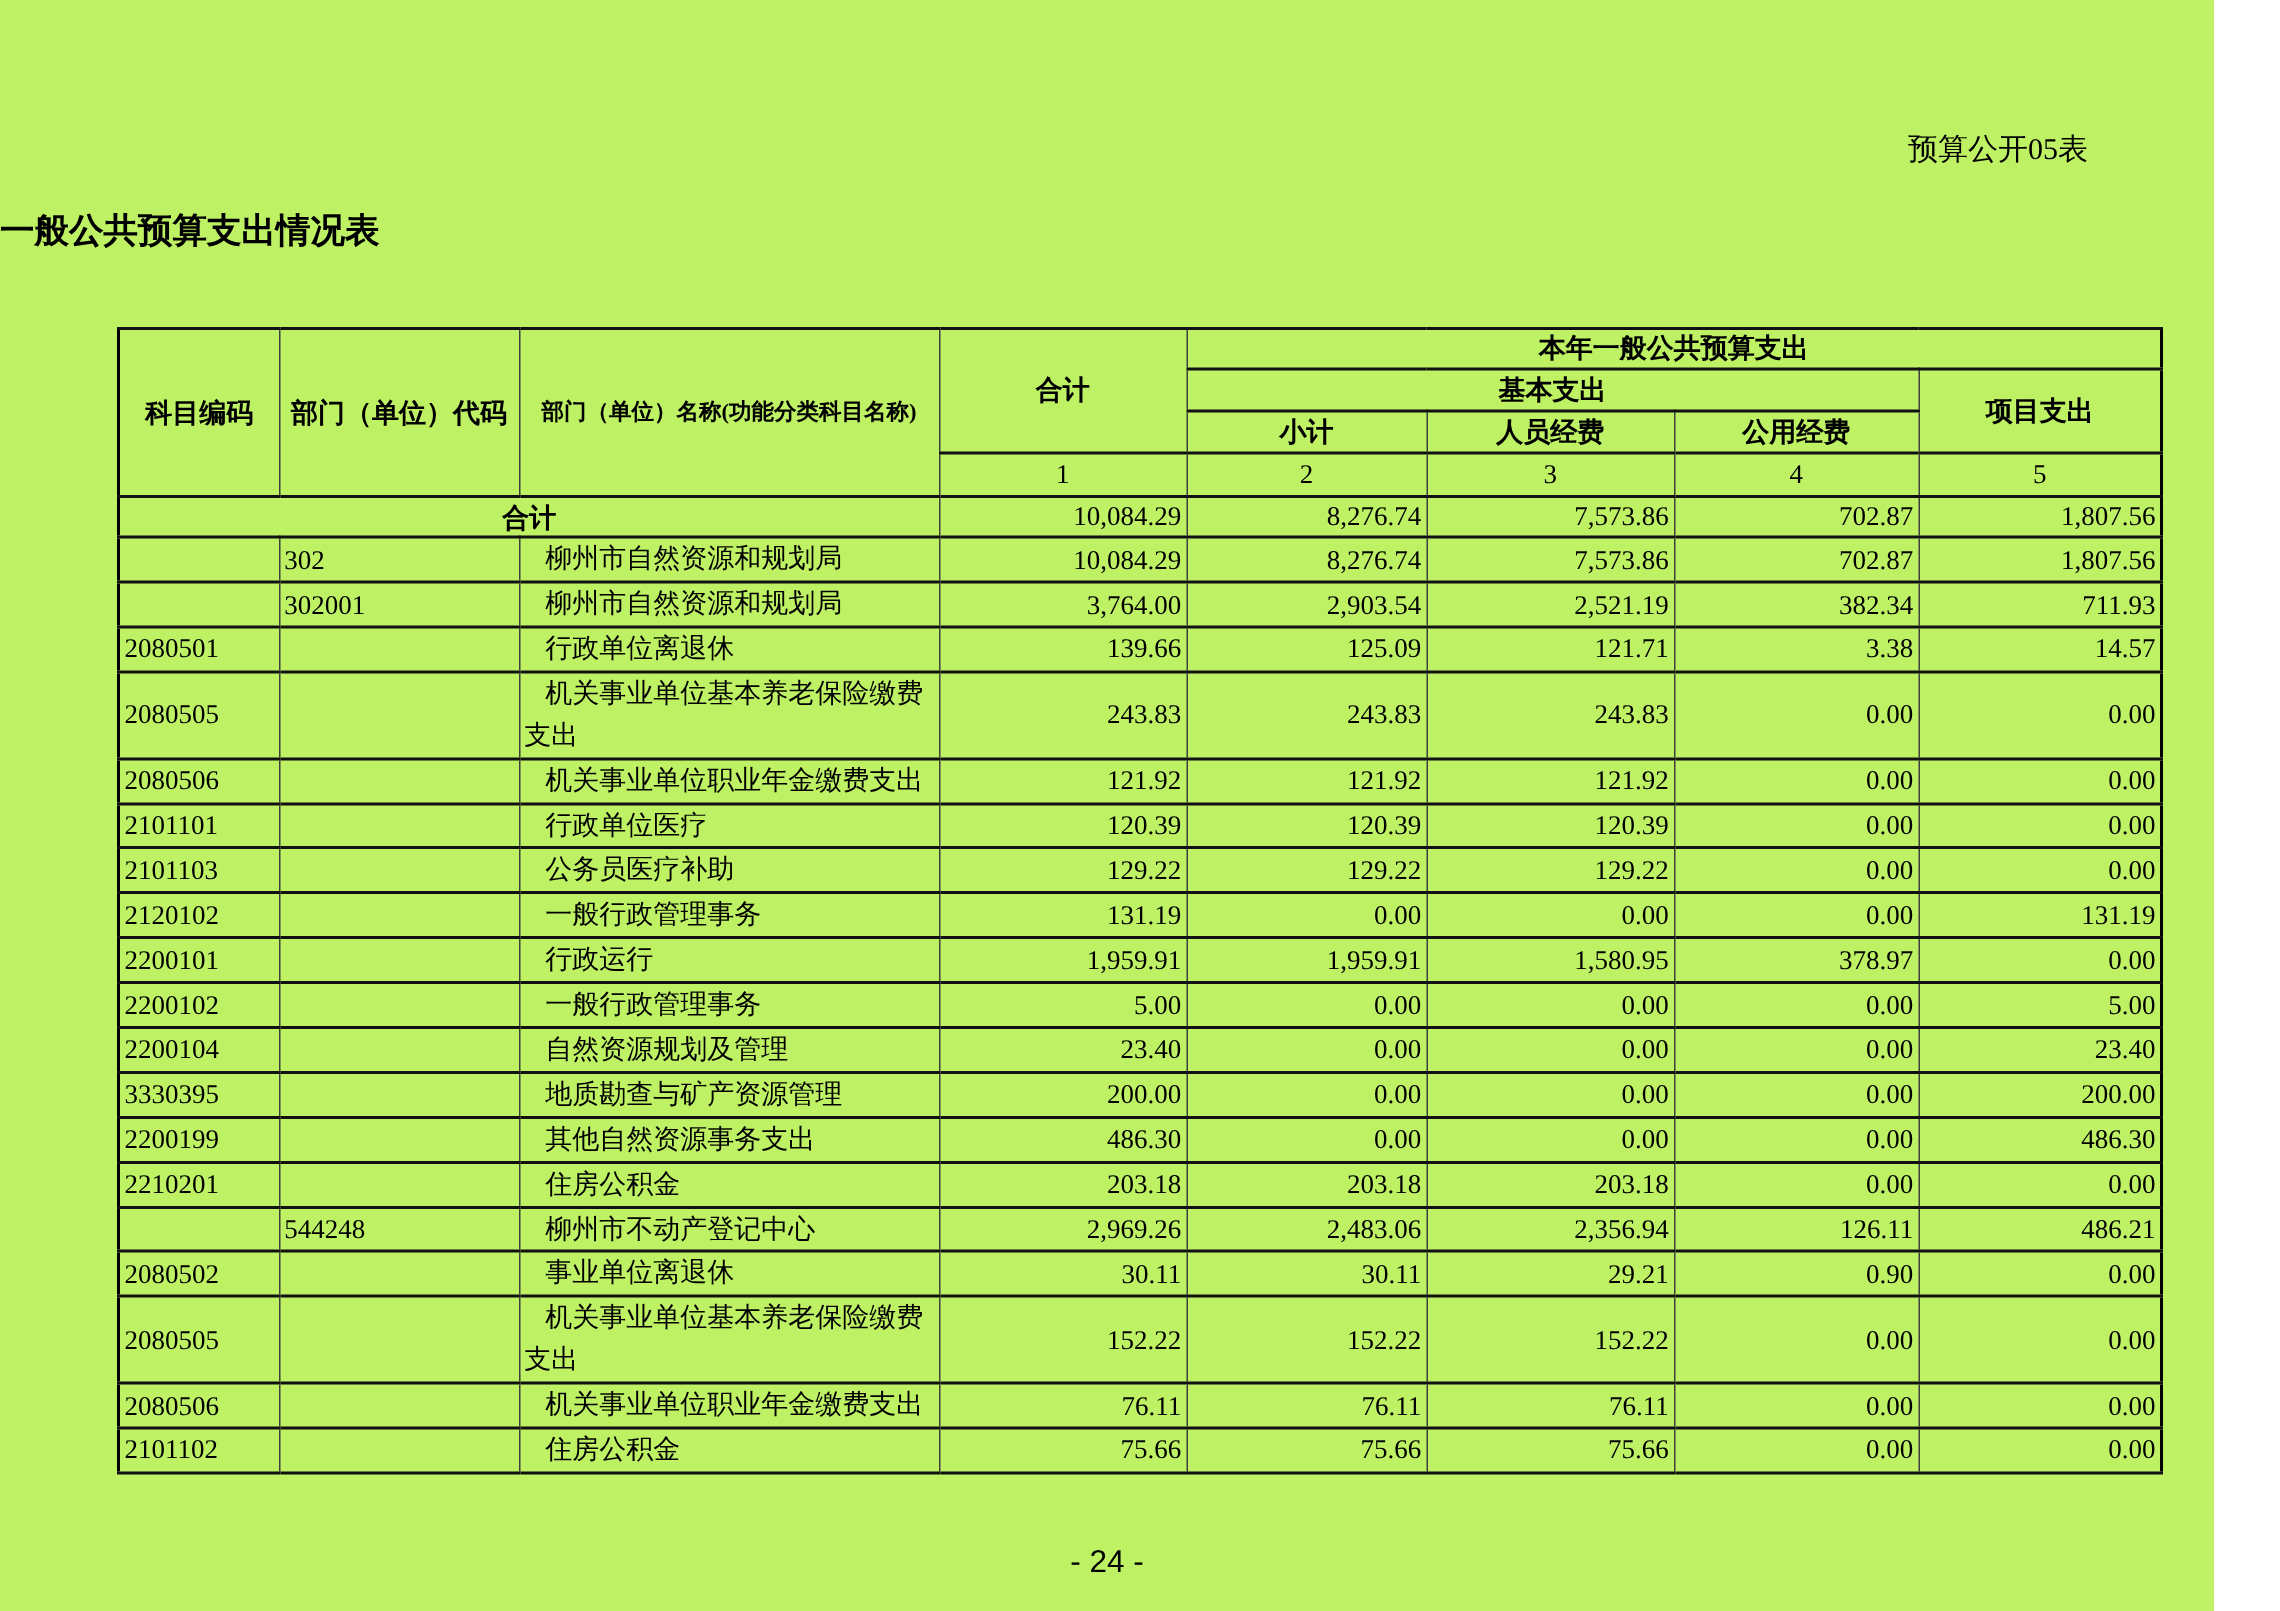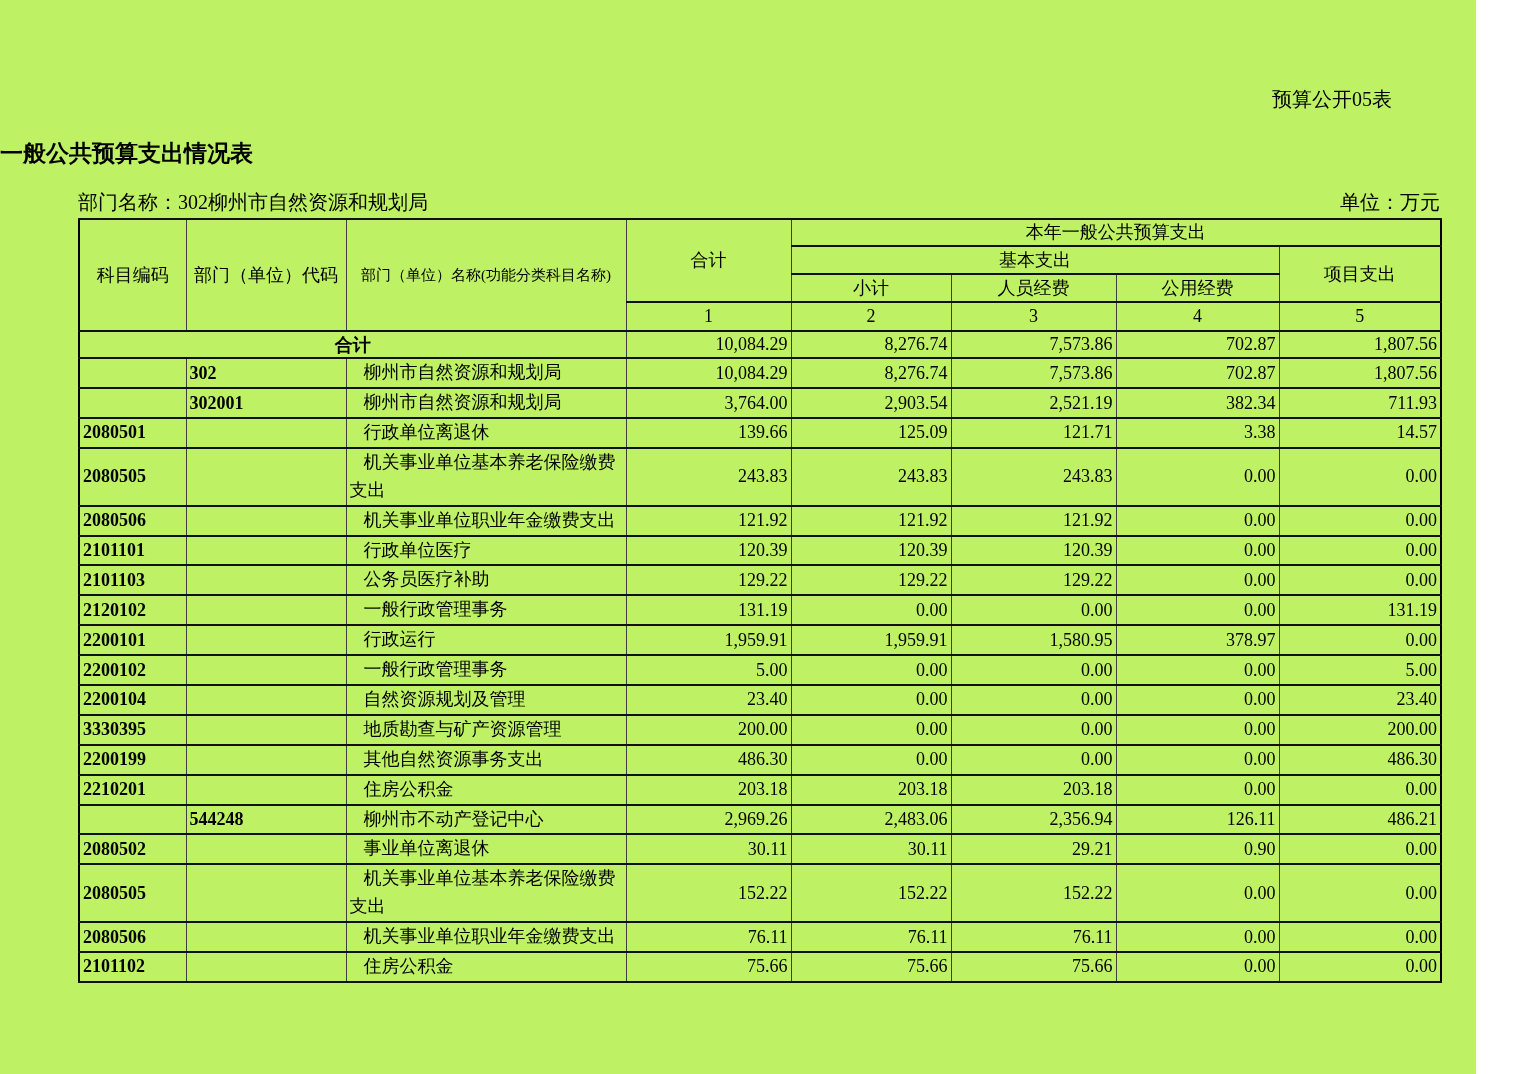--- a/index.html
+++ b/index.html
@@ -48,30 +48,30 @@
     font-size: 18px;
   }
   table.budget th, table.budget td {
     border: 1px solid #3f3f3f;
     border-top: 2px solid #111111;
     border-bottom: 2px solid #111111;
     padding: 0 3px;
     overflow: hidden;
     vertical-align: middle;
   }
-  table.budget th { font-weight: normal; text-align: center; line-height: 1.4; }
+  table.budget th { font-weight: bold; text-align: center; line-height: 1.4; }
   th.name-h { font-size: 15px; }
   tr.hr1 { height: 26px; }
   tr.hr2 { height: 28px; }
   tr.hr3 { height: 28px; }
   tr.hr4 { height: 29px; }
   tr.hr4 td { text-align: center; font-weight: normal; }
   tbody tr { height: 27px; }
   tbody tr.tall { height: 56px; }
-  td.code, td.dept { text-align: left; padding-left: 8px; font-weight: bold; }
+  td.code, td.dept { text-align: left; padding-left: 8px; }
   td.name {
     text-align: left;
     padding-left: 4px;
     text-indent: 14px;
     line-height: 1.55;
   }
   td.num { text-align: right; padding-right: 4px; }
   td.total-label { text-align: center; font-weight: bold; }
   .page-num {
     position: absolute;
@@ -85,24 +85,20 @@
 </style>
 </head>
 <body>
 
 <div class="page">
 
   <div class="doc-label">预算公开05表</div>
 
   <h1 class="title">一般公共预算支出情况表</h1>
 
-  <div class="meta">
-    <span>部门名称：302柳州市自然资源和规划局</span>
-    <span>单位：万元</span>
-  </div>
 
   <table class="budget">
     <colgroup>
       <col style="width:107px">
         <col style="width:160px">
         <col style="width:280px">
         <col style="width:165px">
       <col style="width:160px">
         <col style="width:165px">
         <col style="width:163px">
@@ -328,14 +324,15 @@
           <td class="name">住房公积金</td>
           <td class="num">75.66</td>
           <td class="num">75.66</td>
           <td class="num">75.66</td>
           <td class="num">0.00</td>
           <td class="num">0.00</td>
         </tr>
     </tbody>
   </table>
 
+  <div class="page-num">- 24 -</div>
 
 </div>
 
 </body></html>

